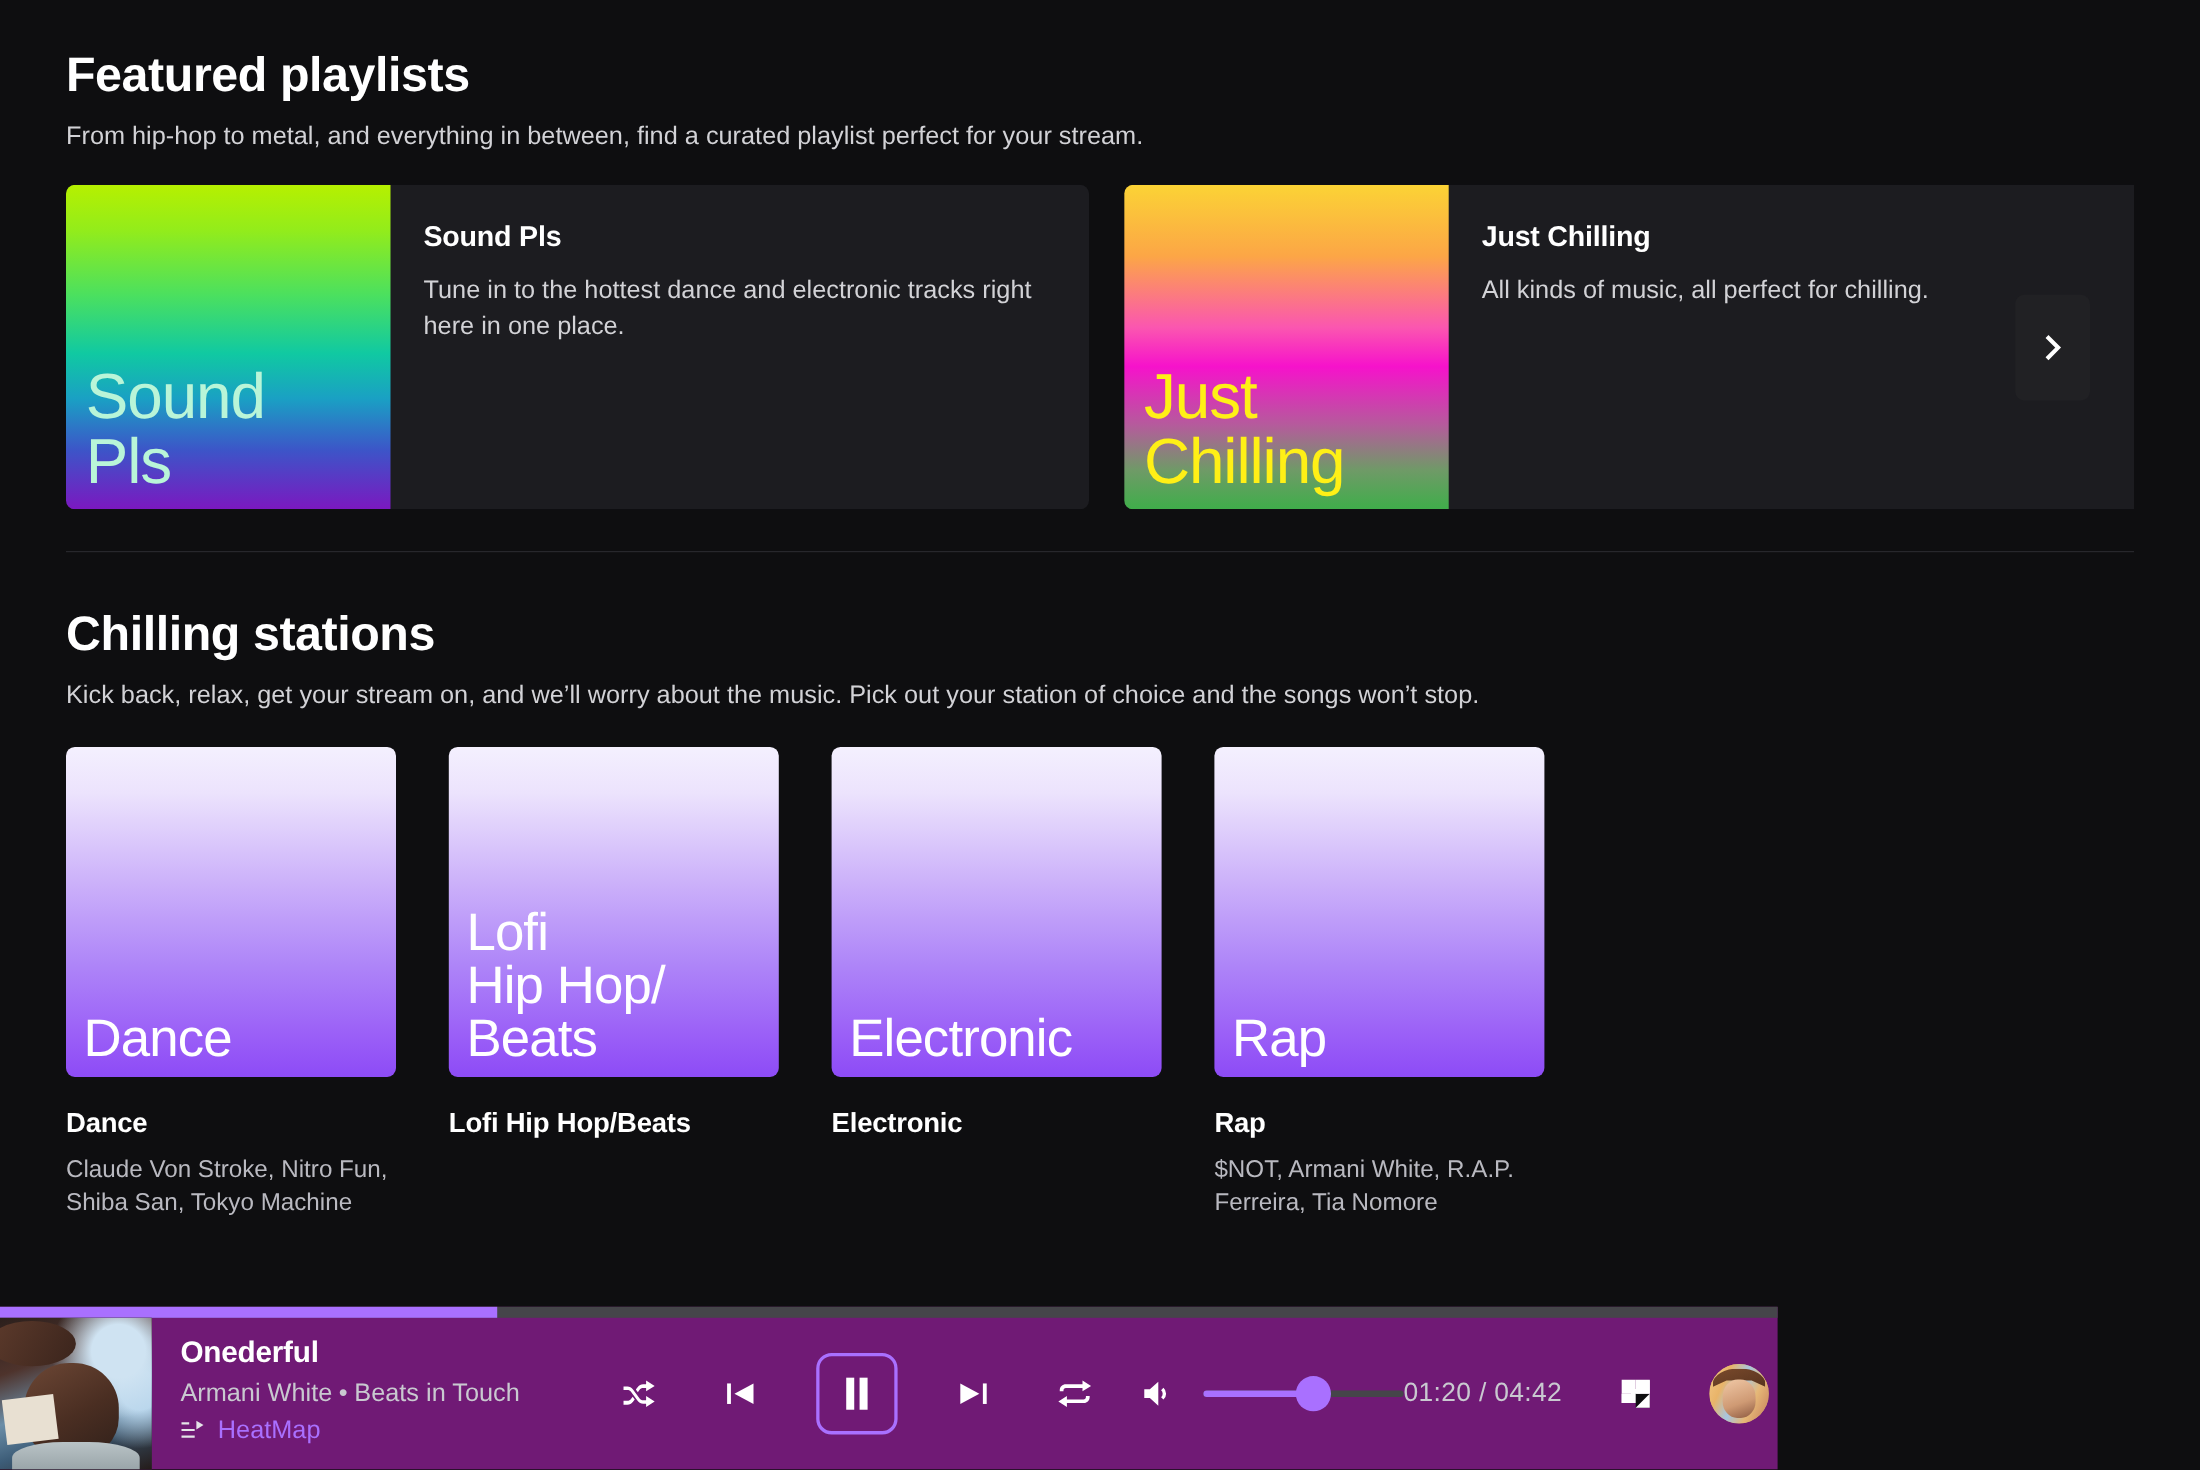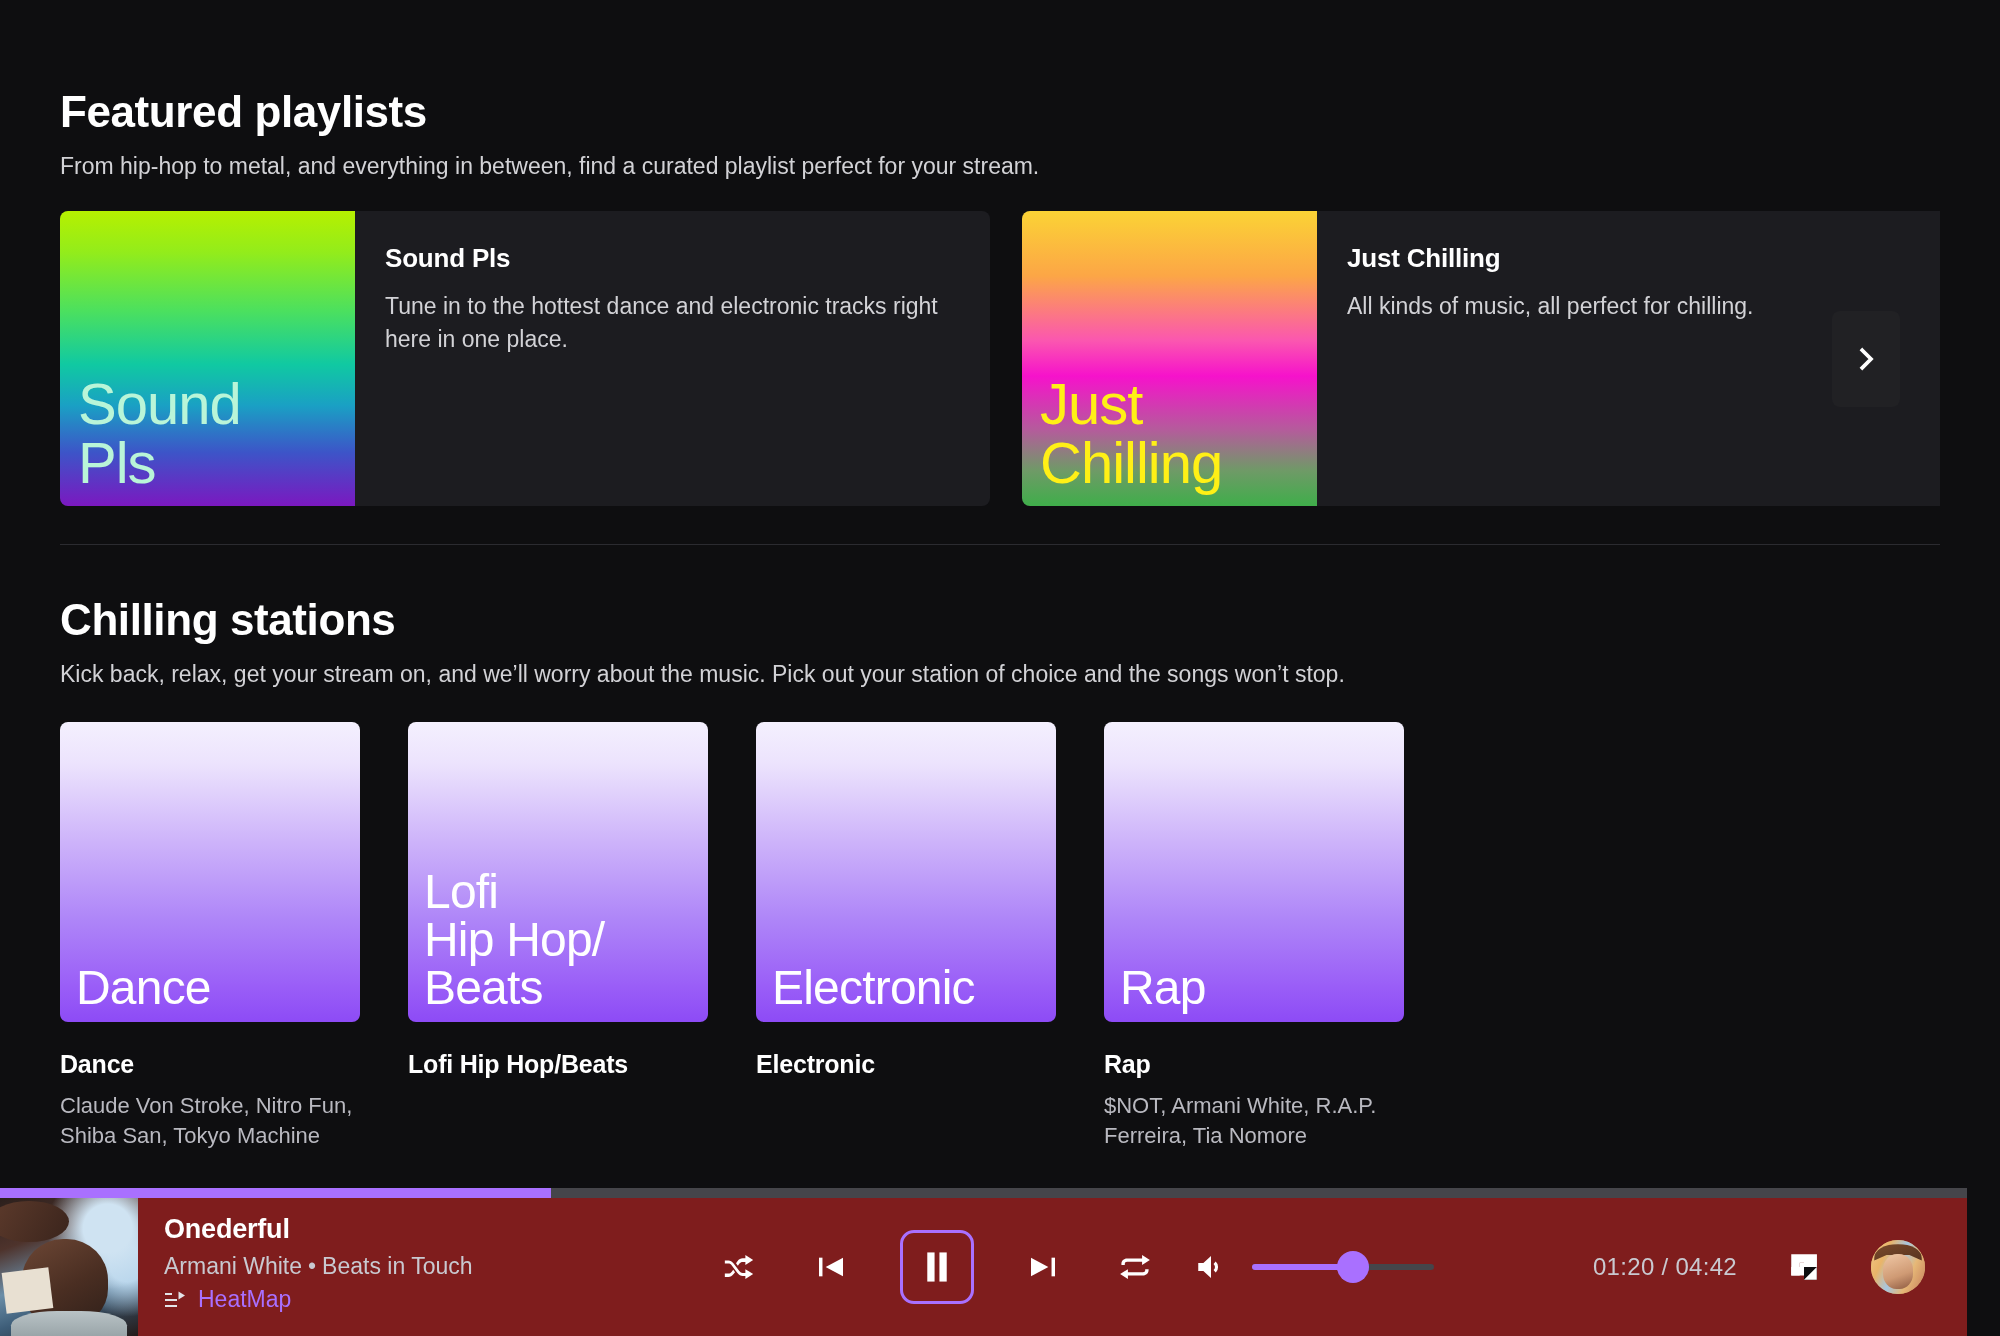--- a/index.html
+++ b/index.html
@@ -38,21 +38,21 @@
   }
 
   .section-sub {
     font-size: 23px;
     font-weight: 400;
     color: #d2d2d6;
     margin-top: 14px;
     line-height: 1.3;
   }
 
-  #featured-playlists { padding-top: 87px; }
+  #featured-playlists { padding-top: 44px; }
 
   
   .carousel-wrap {
     position: relative;
     margin-top: 30px;
     height: 295px;
   }
 
   .carousel {
     display: flex;
@@ -183,23 +183,23 @@
     line-height: 1.35;
     color: #b9b9c0;
     font-weight: 400;
   }
 
   
   .player {
     position: absolute;
     left: 0;
     bottom: 0;
-    width: 1967px;
+    width: 1616px;
     height: 148px;
-    background: #7f1d1d;
+    background: #701a75;
   }
 
   .progress-track {
     position: absolute;
     top: 0;
     left: 0;
     width: 100%;
     height: 10px;
     background: #45454a;
     cursor: pointer;

